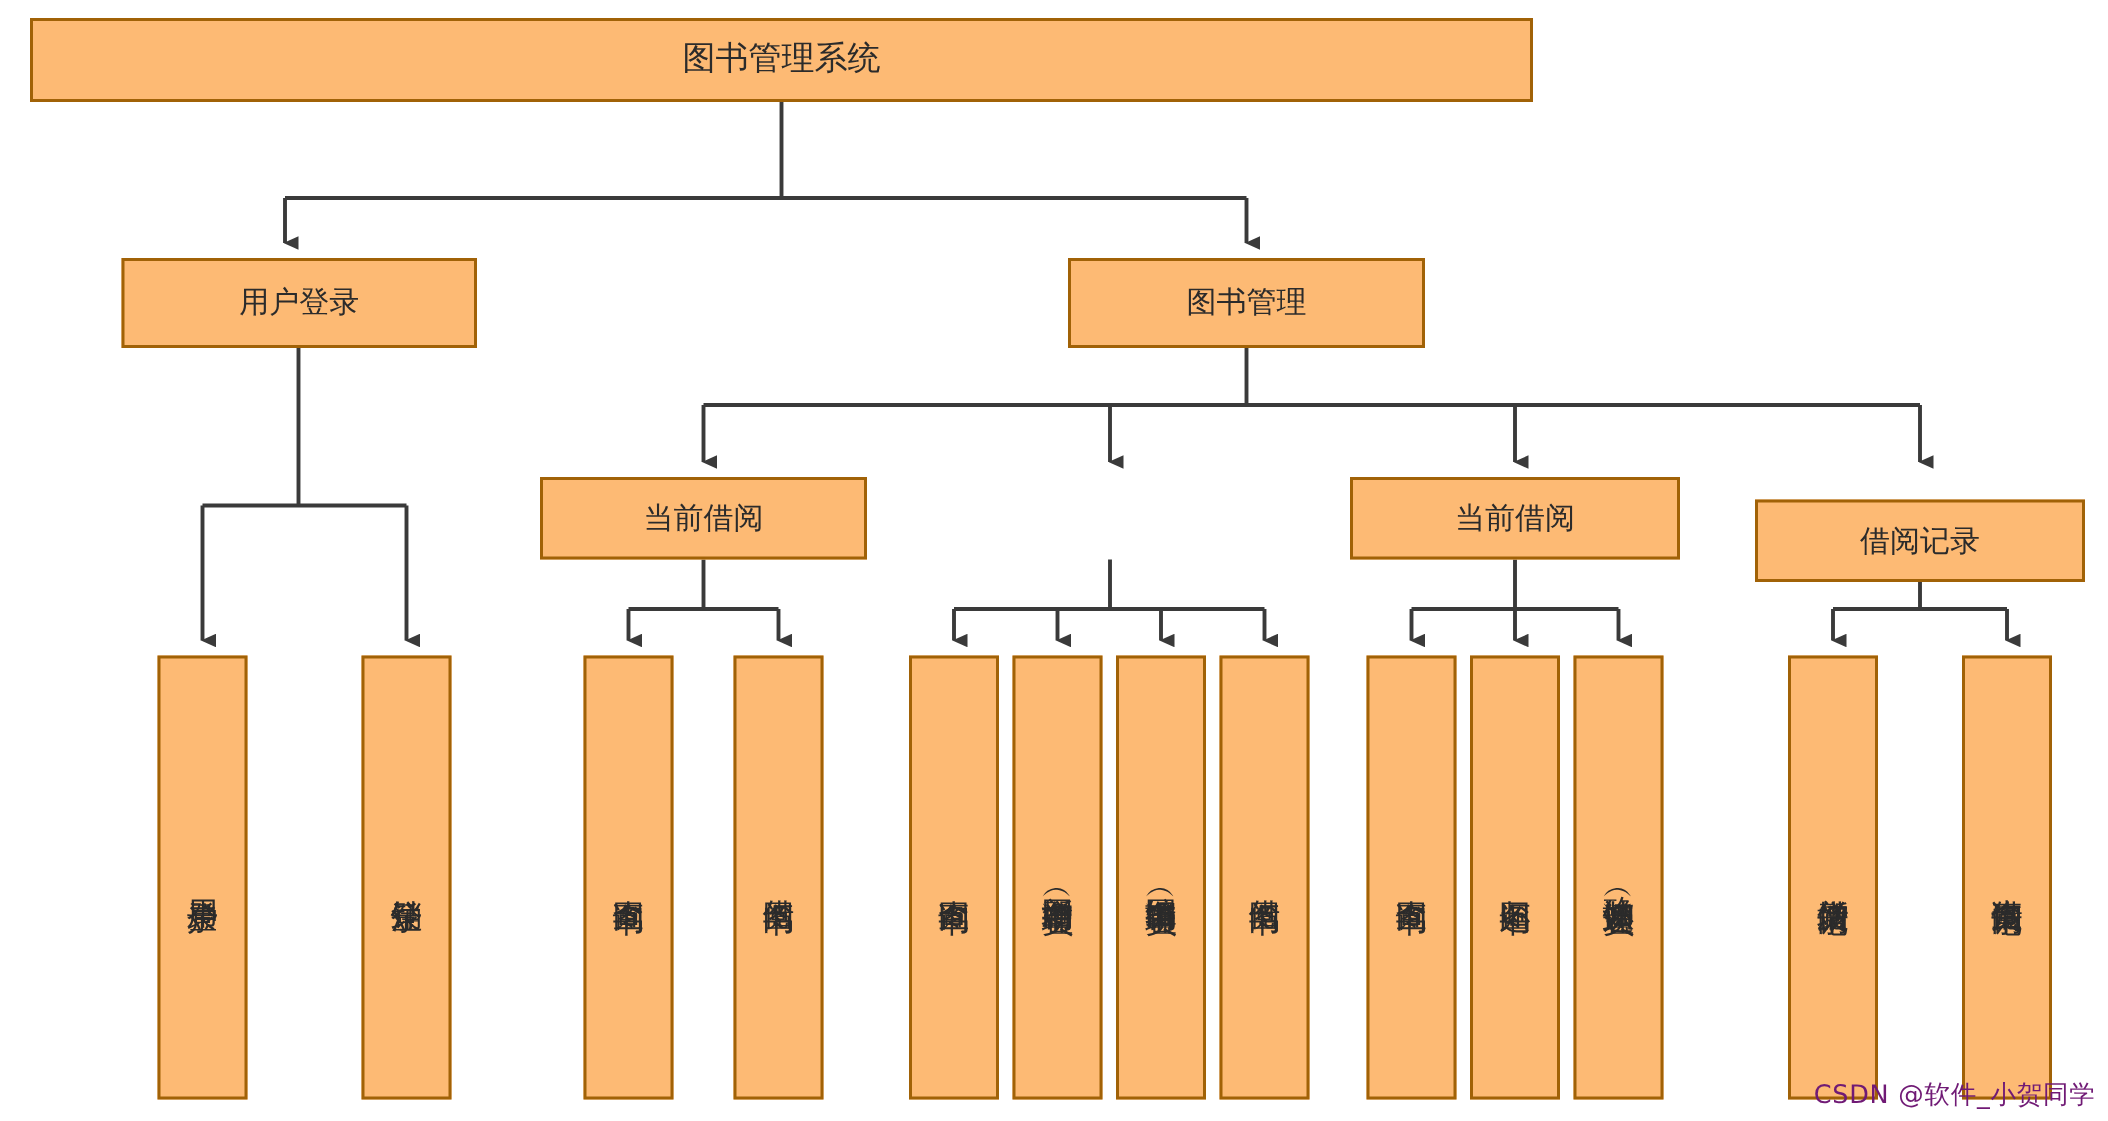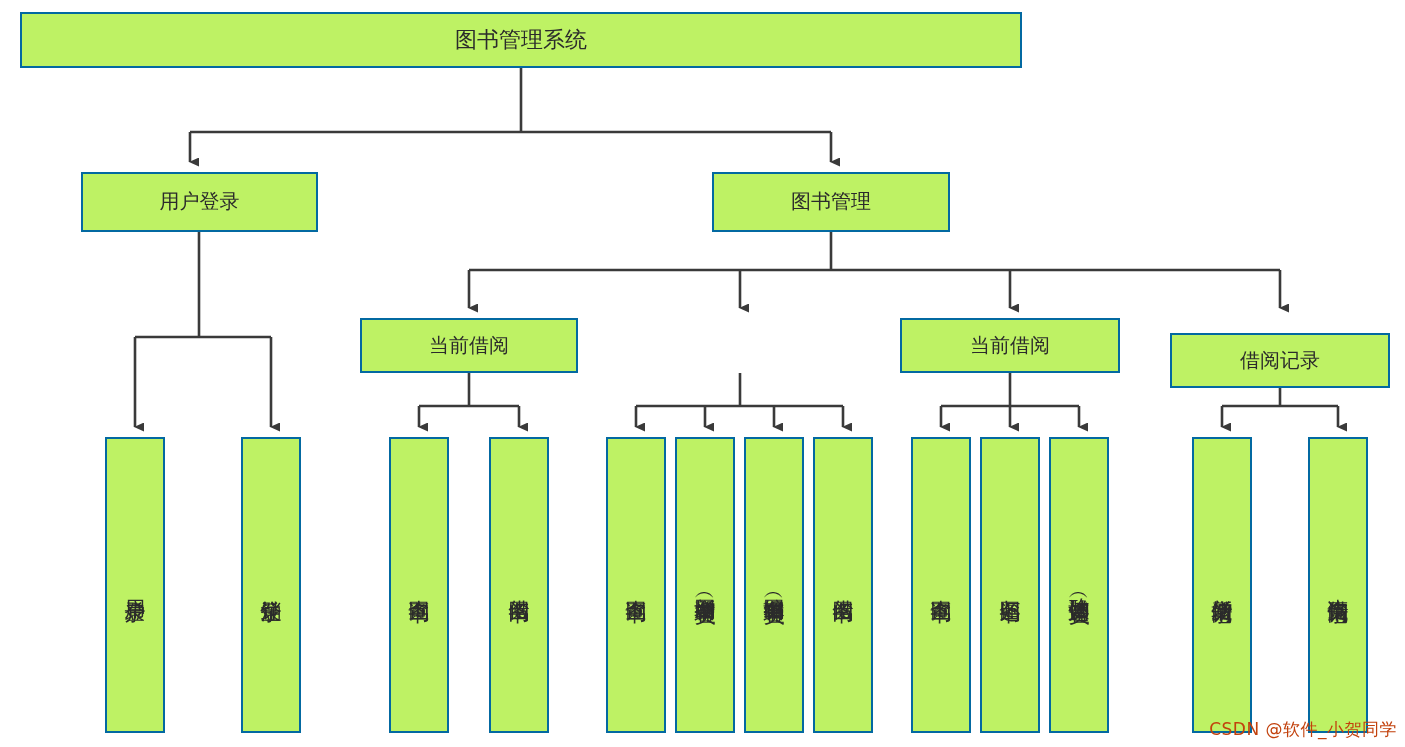--- a/index.html
+++ b/index.html
@@ -23,22 +23,22 @@
     position: absolute;
     left: 0;
     top: 0;
     width: 1405px;
     height: 747px;
     pointer-events: none;
   }
   .node {
     position: absolute;
     box-sizing: border-box;
-    background: #bef264;
-    border: 2px solid #0369a1;
+    background: #fdba74;
+    border: 2px solid #a16207;
     display: flex;
     align-items: center;
     justify-content: center;
     z-index: 2;
   }
   .node .label {
     display: block;
     text-align: center;
     color: #2b2b2b;
     line-height: 1.18;
@@ -63,21 +63,21 @@
   .node.root .label { font-size: 22px; }
   .node.lvl1 .label { font-size: 20px; }
   .node.lvl2 .label { font-size: 20px; }
   .node.vert  .label { font-size: 21px; }
 
   #watermark {
     position: absolute;
     right: 8px;
     bottom: 6px;
     font-size: 17px;
-    color: #c2410c;
+    color: #701a75;
     letter-spacing: 0.5px;
     z-index: 5;
     white-space: nowrap;
   }
 </style>
 </head>
 <body>
 
 <div id="canvas">
 

